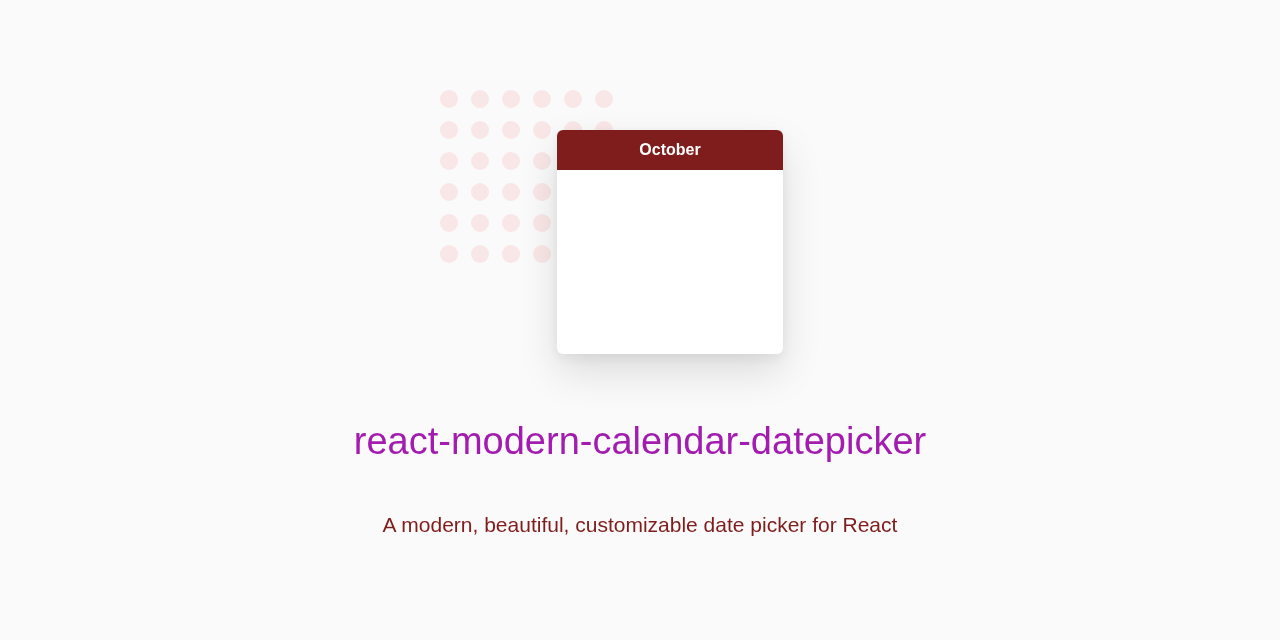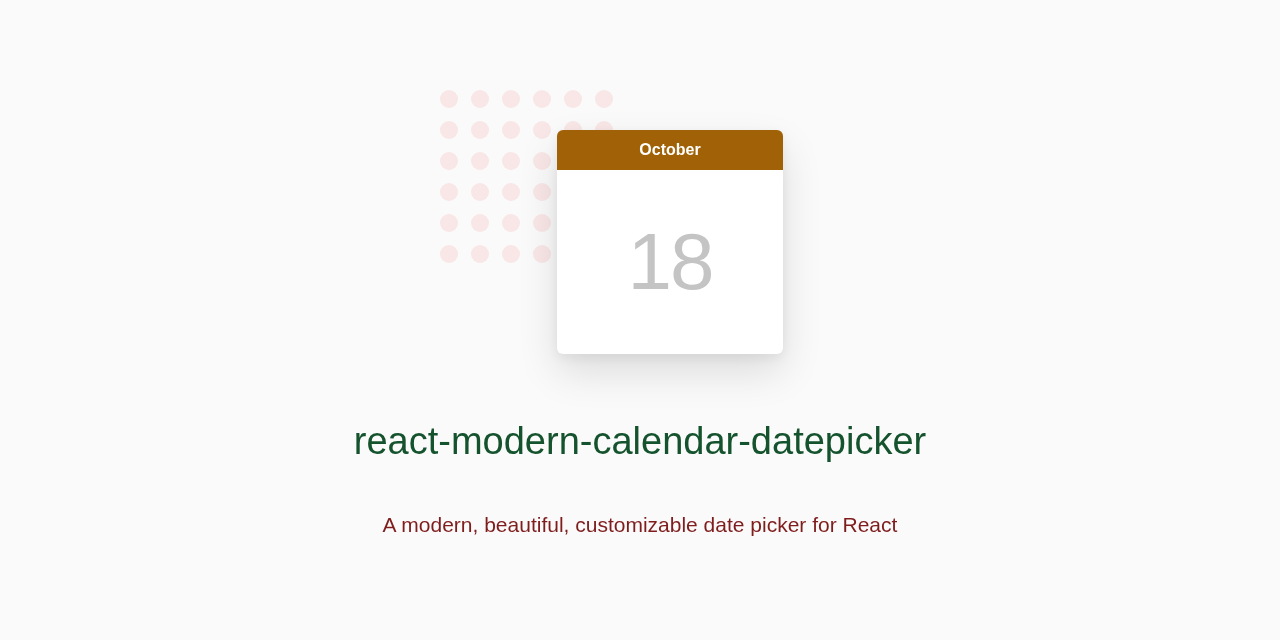--- a/index.html
+++ b/index.html
@@ -46,21 +46,21 @@
       width: 226px;
       height: 224px;
       background: #ffffff;
       border-radius: 6px;
       box-shadow: 0 18px 40px rgba(0,0,0,0.12), 0 4px 12px rgba(0,0,0,0.06);
       overflow: hidden;
       display: flex;
       flex-direction: column;
     }
     .calendar-header {
-      background-color: #a16207;
+      background-color: #7f1d1d;
       height: 40px;
       display: flex;
       align-items: center;
       justify-content: center;
     }
     .calendar-month {
       color: #ffffff;
       font-size: 16px;
       font-weight: 600;
     }
@@ -70,21 +70,21 @@
       align-items: center;
       justify-content: center;
     }
     .calendar-day {
       color: #c4c4c4;
       font-size: 80px;
       font-weight: 400;
       letter-spacing: -2px;
     }
     .title {
-      color: #14532d;
+      color: #a21caf;
       font-size: 38px;
       font-weight: 400;
       letter-spacing: 0px;
       margin-bottom: 50px;
     }
     .subtitle {
       color: #7f1d1d;
       font-size: 21px;
       font-weight: 400;
     }
@@ -129,20 +129,17 @@
     <div class="dot"></div>
     <div class="dot"></div>
     <div class="dot"></div>
     <div class="dot"></div>
   </div>
 
   <div class="calendar-card">
     <div class="calendar-header">
       <span class="calendar-month">October</span>
     </div>
-    <div class="calendar-body">
-      <span class="calendar-day">18</span>
-    </div>
   </div>
 </div>
 
 <h1 class="title">react-modern-calendar-datepicker</h1>
 <p class="subtitle">A modern, beautiful, customizable date picker for React</p>
 
 </body></html>

